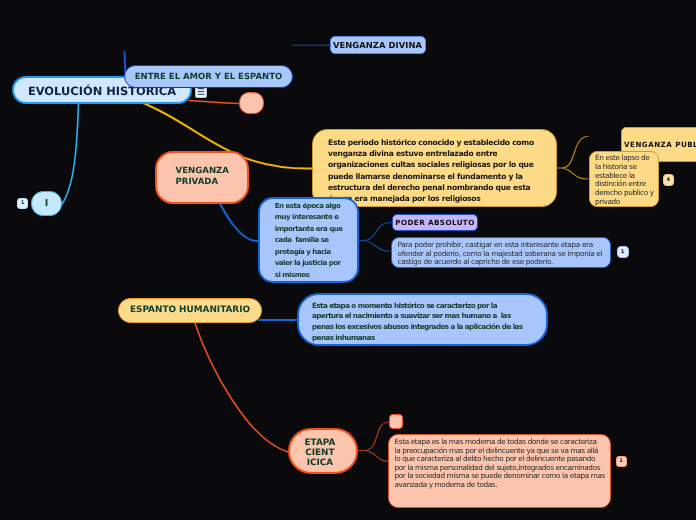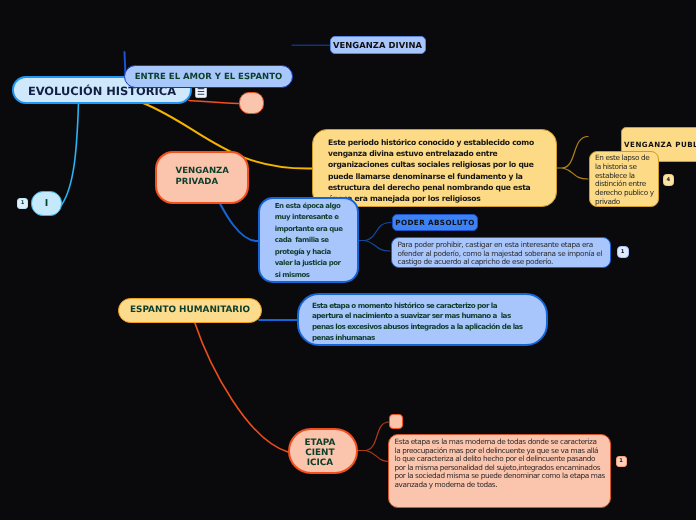--- a/index.html
+++ b/index.html
@@ -24,21 +24,21 @@
   .n-notey{background:#fcda86;border:1.5px solid #cf9b2b;color:#161616;border-radius:15px;
           font-size:7.6px;font-weight:bold;letter-spacing:-0.28px;line-height:11.2px;text-align:left;}
   .n-pub{background:#fcda86;border:1.6px solid #cf9b2b;color:#101010;border-radius:5px;
           font-size:7.1px;font-weight:bold;letter-spacing:.5px;}
   .n-pubnote{background:#fcda86;border:1.5px solid #cf9b2b;color:#2a2a2a;border-radius:8px;
           font-size:7.3px;letter-spacing:-0.37px;line-height:8.7px;text-align:left;}
   .n-priv{background:#fbc4ad;border:2px solid #f4501e;color:#0d3d2b;border-radius:18px;
           font-size:8.6px;font-weight:bold;line-height:11.6px;text-align:left;}
   .n-privnote{background:#a9c6fc;border:2px solid #1565d8;color:#0d3d2b;border-radius:15px;
           font-size:7px;font-weight:bold;letter-spacing:-0.5px;line-height:11.5px;text-align:left;}
-  .n-poder{background:#3b82f6;border:1.6px solid #1e4fc0;color:#101010;border-radius:5px;
+  .n-poder{background:#c4b5fd;border:1.6px solid #1e4fc0;color:#101010;border-radius:5px;
           font-size:7.2px;font-weight:bold;letter-spacing:.4px;}
   .n-podernote{background:#a9c6fc;border:1.5px solid #1a5fd0;color:#2a2a2a;border-radius:8px;
           font-size:7.3px;letter-spacing:-0.33px;line-height:8.7px;text-align:left;}
   .n-hum{background:#fcdc8c;border:1.8px solid #f2a01b;color:#0d3d2b;border-radius:14px;
           font-size:8.9px;font-weight:bold;}
   .n-humnote{background:#a9c6fc;border:2px solid #1565d8;color:#0d3d2b;border-radius:22px;
           font-size:7.2px;font-weight:bold;letter-spacing:-0.57px;line-height:10.7px;text-align:left;}
   .n-cien{background:#fbc4ad;border:2px solid #f4501e;color:#0d3d2b;border-radius:24px;
           font-size:8.9px;font-weight:bold;line-height:10px;text-align:center;}
   .n-ciennote{background:#fbc4ad;border:1.3px solid #d8552b;color:#2a2a2a;border-radius:10px;

